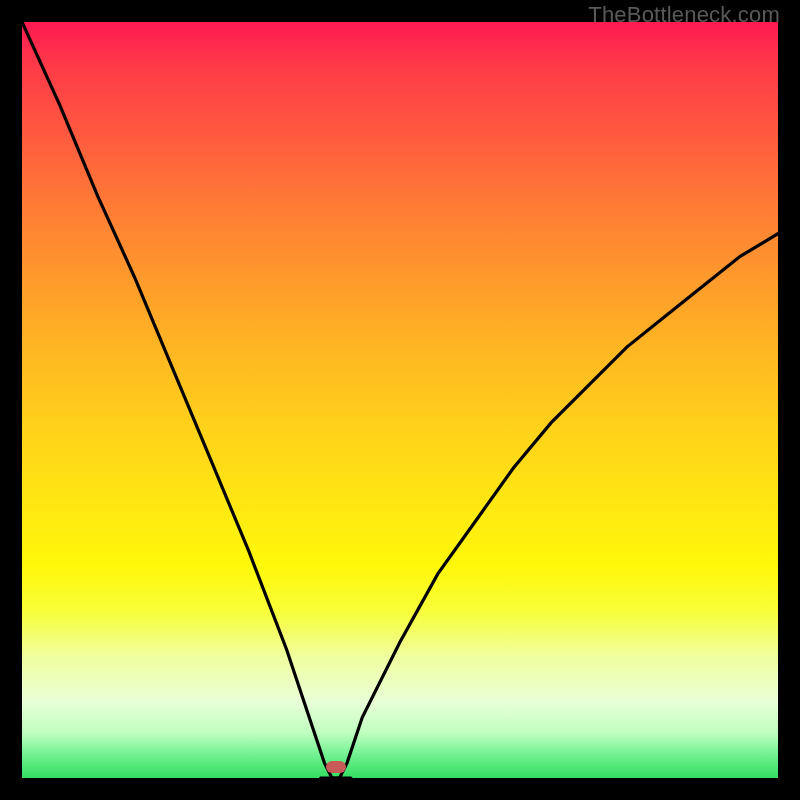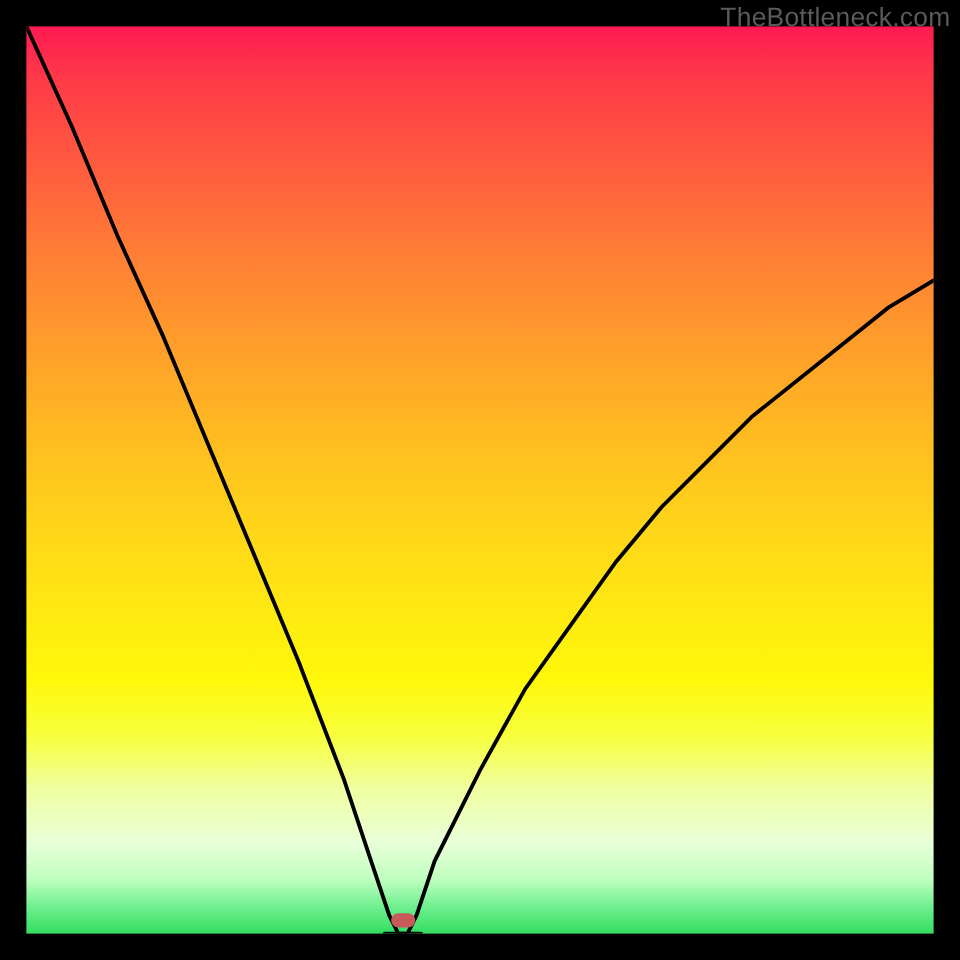--- a/index.html
+++ b/index.html
@@ -56,21 +56,21 @@
     position: absolute;
     width: 20px;
     height: 12px;
     border-radius: 6px;
     background: #c85a5a;
     transform: translate(-50%, -50%);
   }
   .watermark {
     position: absolute;
     top: 2px;
-    right: 8px;
+    right: 20px;
     color: #5a5a5a;
     font-size: 22px;
     font-weight: 500;
     letter-spacing: 0.2px;
   }
 </style>
 </head>
 <body>
 
 <div class="frame">

